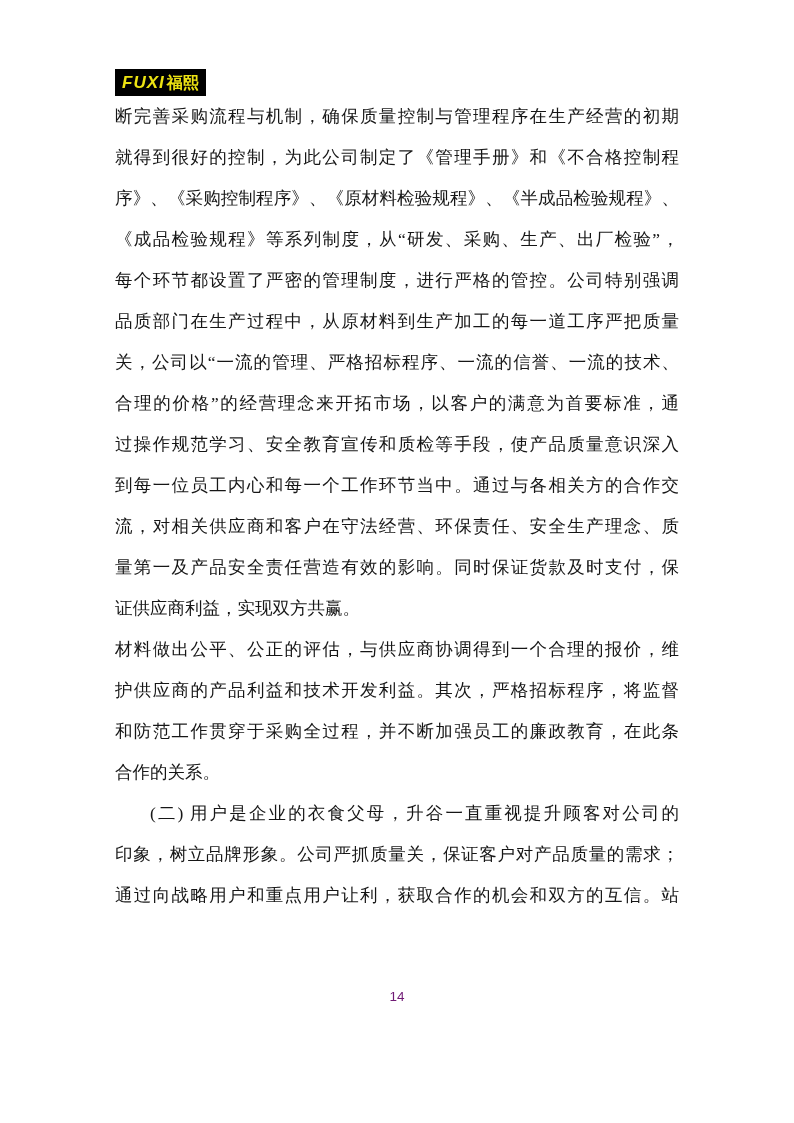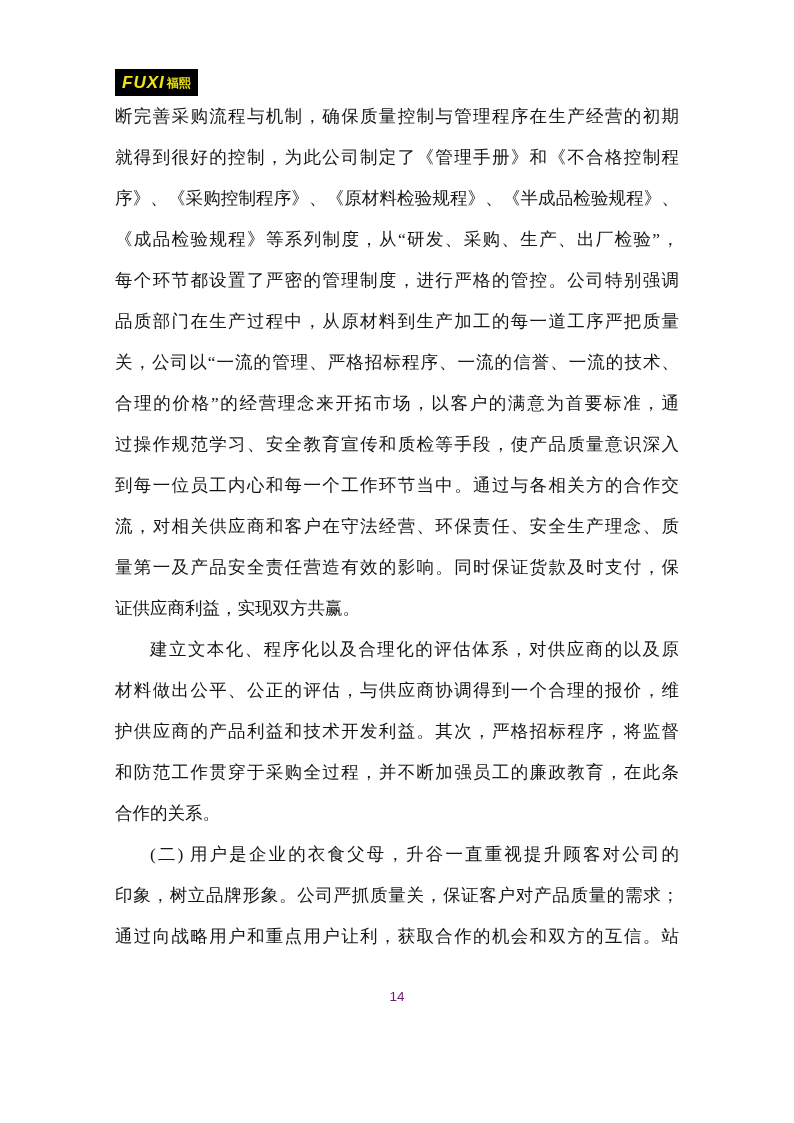--- a/index.html
+++ b/index.html
@@ -32,21 +32,21 @@
     font-weight: bold;
     font-style: italic;
     font-size: 17px;
     letter-spacing: 1px;
     color: #ede312;
     line-height: 1;
   }
   .logo .cjk {
     font-family: "Liberation Sans", "DejaVu Sans", sans-serif;
     font-weight: bold;
-    font-size: 12px;
+    font-size: 16px;
     color: #ede312;
     line-height: 1;
     margin-left: 2px;
     text-align: right;
   }
   .doc-body {
     position: absolute;
     left: 115px;
     top: 96px;
     width: 564px;
@@ -95,21 +95,20 @@
       <div class="line j">《成品检验规程》等系列制度，从“研发、采购、生产、出厂检验”，</div>
       <div class="line j">每个环节都设置了严密的管理制度，进行严格的管控。公司特别强调</div>
       <div class="line j">品质部门在生产过程中，从原材料到生产加工的每一道工序严把质量</div>
       <div class="line j">关，公司以“一流的管理、严格招标程序、一流的信誉、一流的技术、</div>
       <div class="line j">合理的价格”的经营理念来开拓市场，以客户的满意为首要标准，通</div>
       <div class="line j">过操作规范学习、安全教育宣传和质检等手段，使产品质量意识深入</div>
       <div class="line j">到每一位员工内心和每一个工作环节当中。通过与各相关方的合作交</div>
       <div class="line j">流，对相关供应商和客户在守法经营、环保责任、安全生产理念、质</div>
       <div class="line j">量第一及产品安全责任营造有效的影响。同时保证货款及时支付，保</div>
       <div class="line">证供应商利益，实现双方共赢。</div>
-      <div class="line j ind">建立文本化、程序化以及合理化的评估体系，对供应商的以及原</div>
       <div class="line j">材料做出公平、公正的评估，与供应商协调得到一个合理的报价，维</div>
       <div class="line j">护供应商的产品利益和技术开发利益。其次，严格招标程序，将监督</div>
       <div class="line j">和防范工作贯穿于采购全过程，并不断加强员工的廉政教育，在此条</div>
       <div class="line">合作的关系。</div>
       <div class="line j ind">(二) 用户是企业的衣食父母，升谷一直重视提升顾客对公司的</div>
       <div class="line j">印象，树立品牌形象。公司严抓质量关，保证客户对产品质量的需求；</div>
       <div class="line j">通过向战略用户和重点用户让利，获取合作的机会和双方的互信。站</div>
     </div>
 
   <div class="page-number">14</div>

